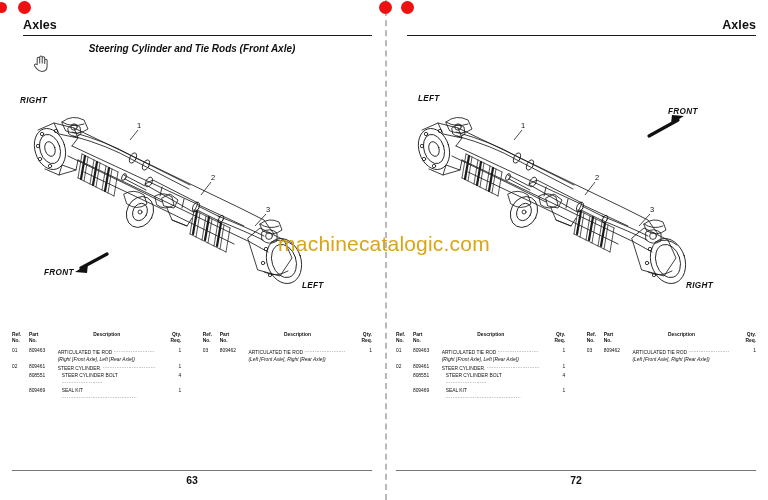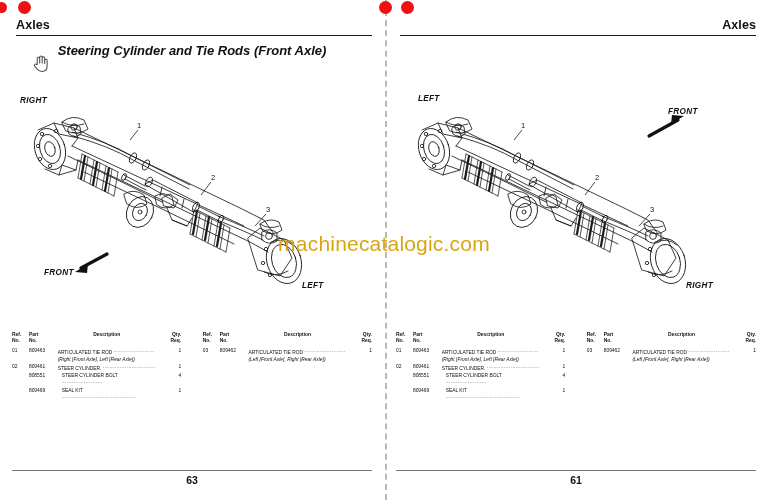--- a/index.html
+++ b/index.html
@@ -21,37 +21,37 @@
     border-left:2px dashed #b9b9b9;z-index:5;
   }
 
   .page{position:absolute;top:0;height:500px;width:384px;}
   .page-left{left:0;}
   .page-right{left:384px;}
 
   .page-inner{position:absolute;left:12px;right:12px;top:0;bottom:0;}
 
   
-  .hdr{position:absolute;top:18px;left:4px;right:0;height:22px;}
+  .hdr{position:absolute;top:18px;left:11px;right:0;height:22px;}
   .hdr-title{
     font-size:12.5px;font-weight:bold;color:#111;
     letter-spacing:.1px;line-height:14px;
   }
   .hdr-left .hdr-title{text-align:left;}
   .hdr-right .hdr-title{text-align:right;}
   .hdr-rule{
     position:absolute;left:0;right:0;top:17px;
     border-top:1.6px solid #1a1a1a;
   }
 
   
   .fig-title{
     position:absolute;top:43px;left:0;right:0;
     text-align:center;
-    font-size:13px;font-style:italic;font-weight:bold;color:#111;
+    font-size:10px;font-style:italic;font-weight:bold;color:#111;
   }
 
   
   .cursor-hand{position:absolute;left:18px;top:52px;width:22px;height:22px;z-index:30;}
 
   
   .stage{position:absolute;left:0;right:0;top:86px;height:232px;}
   .stage svg{display:block;width:100%;height:100%;}
 
   .dirlabel{
@@ -567,18 +567,18 @@
                 <td class="c-ref"></td>
                 <td class="c-part"></td>
                 <td class="c-desc c-note">(Left [Front Axle], Right [Rear Axle])</td>
                 <td class="c-qty"></td>
               </tr>
             </tbody>
         </table>
       </div>
 
       <div class="foot-rule"></div>
-      <div class="pagenum">61</div>
+      <div class="pagenum">72</div>
     </div>
   </div>
 
   <div class="watermark">machinecatalogic.com</div>
 </div>
 
 </body></html>

